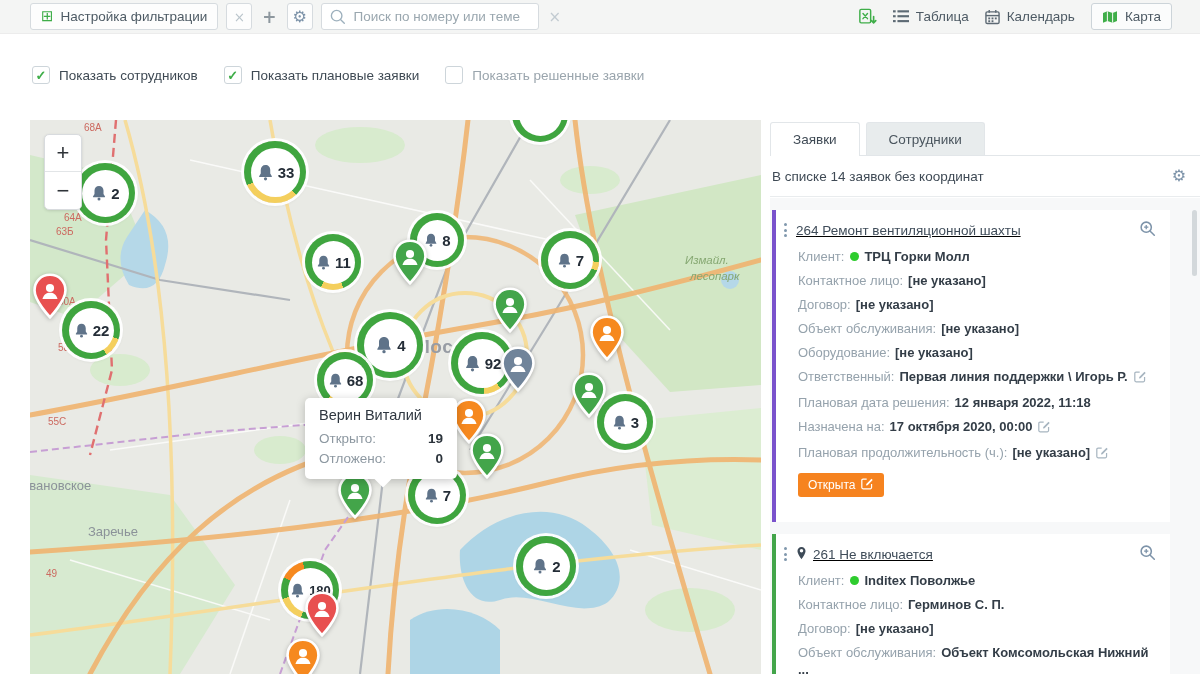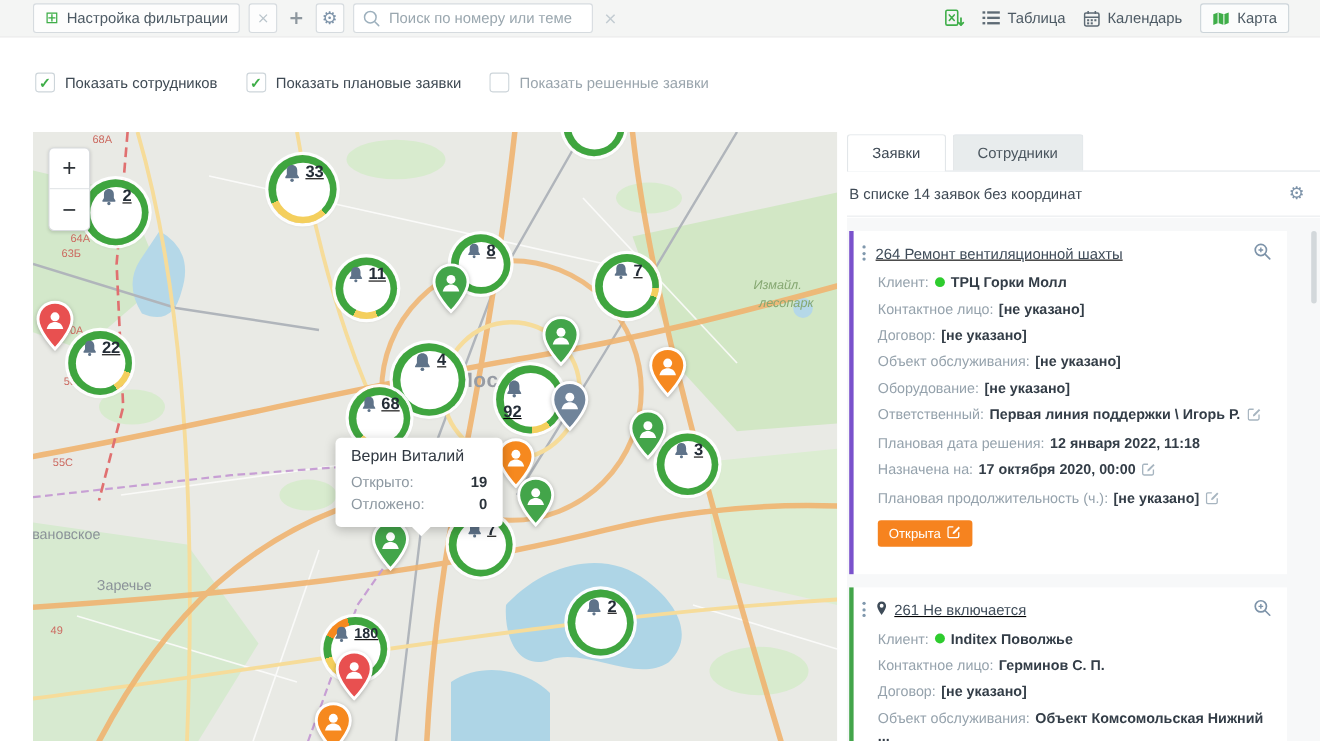--- a/index.html
+++ b/index.html
@@ -56,22 +56,22 @@
   .map-label.road { font-size:10px; font-weight:normal; color:#cc6a60; }
   .zoomctl { position:absolute; left:14px; top:14px; width:38px; z-index:11;
     background:#fff; border:1px solid #d8dbde; border-radius:5px;
     box-shadow:0 1px 3px rgba(0,0,0,.12); }
   .zoomctl .zbtn { width:100%; height:37px; display:flex; align-items:center;
     justify-content:center; font-size:22px; color:#2e3338; cursor:pointer; }
   .zoomctl .zbtn:first-child { border-bottom:1px solid #e2e5e7; }
   .cluster { position:absolute; border-radius:50%; z-index:4; cursor:pointer;
     box-shadow:0 0 0 3px rgba(255,255,255,.95), 0 1px 4px rgba(0,0,0,.2);
     display:flex; align-items:center; justify-content:center; }
-  .cluster .inner { background:#fff; border-radius:50%; display:flex; 
-    justify-content:center; gap:3px;text-decoration:underline; }
+  .cluster .inner { background:#fff; border-radius:50%; display:flex; align-items:center;
+    justify-content:center; gap:3px; }
   .cluster .cnt { font-size:15px; font-weight:bold; color:#242d37; }
   .cluster .cnt.long { font-size:13px; }
   .pin { position:absolute; z-index:5; cursor:pointer;
     filter:drop-shadow(0 1px 2px rgba(0,0,0,.25)); }
   .map-tooltip { position:absolute; z-index:10; background:#fff; border-radius:5px;
     box-shadow:0 2px 10px rgba(0,0,0,.22); padding:9px 14px 10px; width:152px; }
   .map-tooltip::after { content:""; position:absolute; left:72px; bottom:-6px;
     width:12px; height:12px; background:#fff; transform:rotate(45deg); }
   .map-tooltip .tt-name { font-size:14.5px; color:#2f3740; margin-bottom:6px; }
   .tt-row { display:flex; justify-content:space-between; font-size:13.5px; line-height:20px; }
@@ -324,21 +324,21 @@
         <div class="cluster" style="left: 327px; top: 192px; width: 66px; height: 66px; background: conic-gradient(rgb(63, 165, 63) 0%, rgb(63, 165, 63) 100%);">
           <div class="inner" style="height: 53px; width: 53px;">
             <svg viewBox="0 0 24 24" width="20" height="20" fill="#5f7389">
               <path d="M12 2.5c-3.6 0-6 2.6-6 6.2v4.6l-2 3.4c-.3.5.1 1.1.7 1.1h14.6c.6 0 1-.6.7-1.1l-2-3.4V8.7c0-3.6-2.4-6.2-6-6.2z"></path>
               <circle cx="12" cy="20" r="2"></circle>
             </svg>
             <span class="cnt">4</span>
           </div>
         </div>
         <div class="cluster" style="left: 421px; top: 212px; width: 62px; height: 62px; background: conic-gradient(rgb(63, 165, 63) 0%, rgb(63, 165, 63) 40%, rgb(244, 207, 93) 40%, rgb(244, 207, 93) 49%, rgb(63, 165, 63) 49%, rgb(63, 165, 63) 100%);">
-          <div class="inner" style="height: 49px; width: 49px; flex-direction: column;">
+          <div class="inner" style="height: 49px; width: 49px;">
             <svg viewBox="0 0 24 24" width="19" height="19" fill="#5f7389">
               <path d="M12 2.5c-3.6 0-6 2.6-6 6.2v4.6l-2 3.4c-.3.5.1 1.1.7 1.1h14.6c.6 0 1-.6.7-1.1l-2-3.4V8.7c0-3.6-2.4-6.2-6-6.2z"></path>
               <circle cx="12" cy="20" r="2"></circle>
             </svg>
             <span class="cnt">92</span>
           </div>
         </div>
         <div class="cluster" style="left: 287px; top: 232px; width: 56px; height: 56px; background: conic-gradient(rgb(63, 165, 63) 0%, rgb(63, 165, 63) 40%, rgb(244, 207, 93) 40%, rgb(244, 207, 93) 62%, rgb(63, 165, 63) 62%, rgb(63, 165, 63) 100%);">
           <div class="inner" style="height: 43px; width: 43px;">
             <svg viewBox="0 0 24 24" width="17" height="17" fill="#5f7389">
@@ -368,21 +368,21 @@
         </div>
         <div class="cluster" style="left: 486px; top: 416px; width: 60px; height: 60px; background: conic-gradient(rgb(63, 165, 63) 0%, rgb(63, 165, 63) 100%);">
           <div class="inner" style="height: 47px; width: 47px;">
             <svg viewBox="0 0 24 24" width="18" height="18" fill="#5f7389">
               <path d="M12 2.5c-3.6 0-6 2.6-6 6.2v4.6l-2 3.4c-.3.5.1 1.1.7 1.1h14.6c.6 0 1-.6.7-1.1l-2-3.4V8.7c0-3.6-2.4-6.2-6-6.2z"></path>
               <circle cx="12" cy="20" r="2"></circle>
             </svg>
             <span class="cnt">2</span>
           </div>
         </div>
-        <div class="cluster" style="left: 264px; top: 441px; width: 58px; height: 58px; background: conic-gradient(rgb(63, 165, 63) 0%, rgb(63, 165, 63) 55%, rgb(244, 207, 93) 55%, rgb(244, 207, 93) 70%, rgb(63, 165, 63) 70%, rgb(63, 165, 63) 82%, rgb(246, 137, 31) 82%, rgb(246, 137, 31) 96%, rgb(63, 165, 63) 96%, rgb(63, 165, 63) 100%);">
+        <div class="cluster" style="left: 251px; top: 441px; width: 58px; height: 58px; background: conic-gradient(rgb(63, 165, 63) 0%, rgb(63, 165, 63) 55%, rgb(244, 207, 93) 55%, rgb(244, 207, 93) 70%, rgb(63, 165, 63) 70%, rgb(63, 165, 63) 82%, rgb(246, 137, 31) 82%, rgb(246, 137, 31) 96%, rgb(63, 165, 63) 96%, rgb(63, 165, 63) 100%);">
           <div class="inner" style="height: 45px; width: 45px;">
             <svg viewBox="0 0 24 24" width="17" height="17" fill="#5f7389">
               <path d="M12 2.5c-3.6 0-6 2.6-6 6.2v4.6l-2 3.4c-.3.5.1 1.1.7 1.1h14.6c.6 0 1-.6.7-1.1l-2-3.4V8.7c0-3.6-2.4-6.2-6-6.2z"></path>
               <circle cx="12" cy="20" r="2"></circle>
             </svg>
             <span class="cnt long">180</span>
           </div>
         </div>
         <div class="cluster" style="left: 482px; top: -34px; width: 56px; height: 56px; background: conic-gradient(rgb(63, 165, 63) 0%, rgb(63, 165, 63) 100%);">
           <div class="inner" style="height: 43px; width: 43px;"></div>

